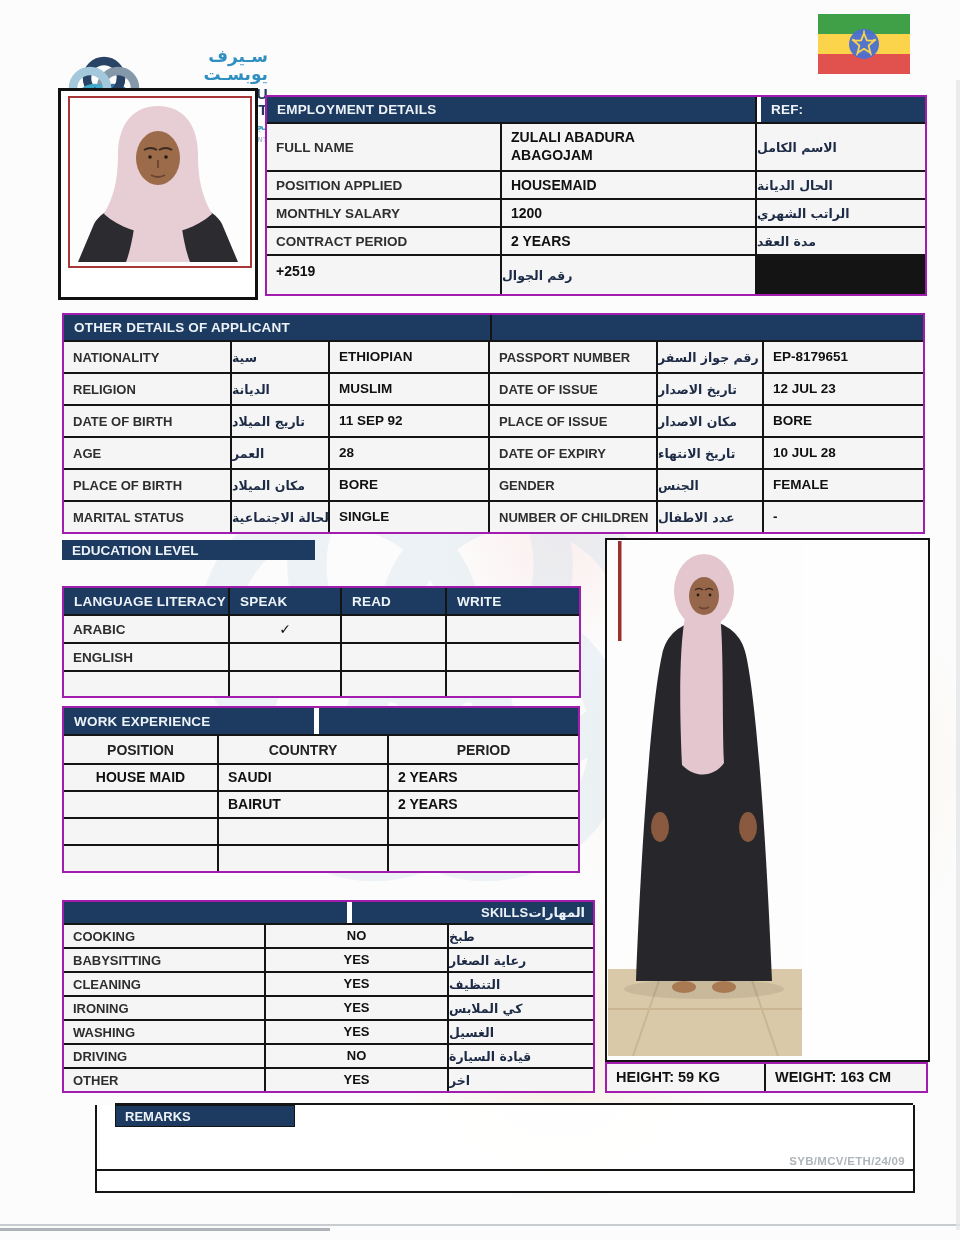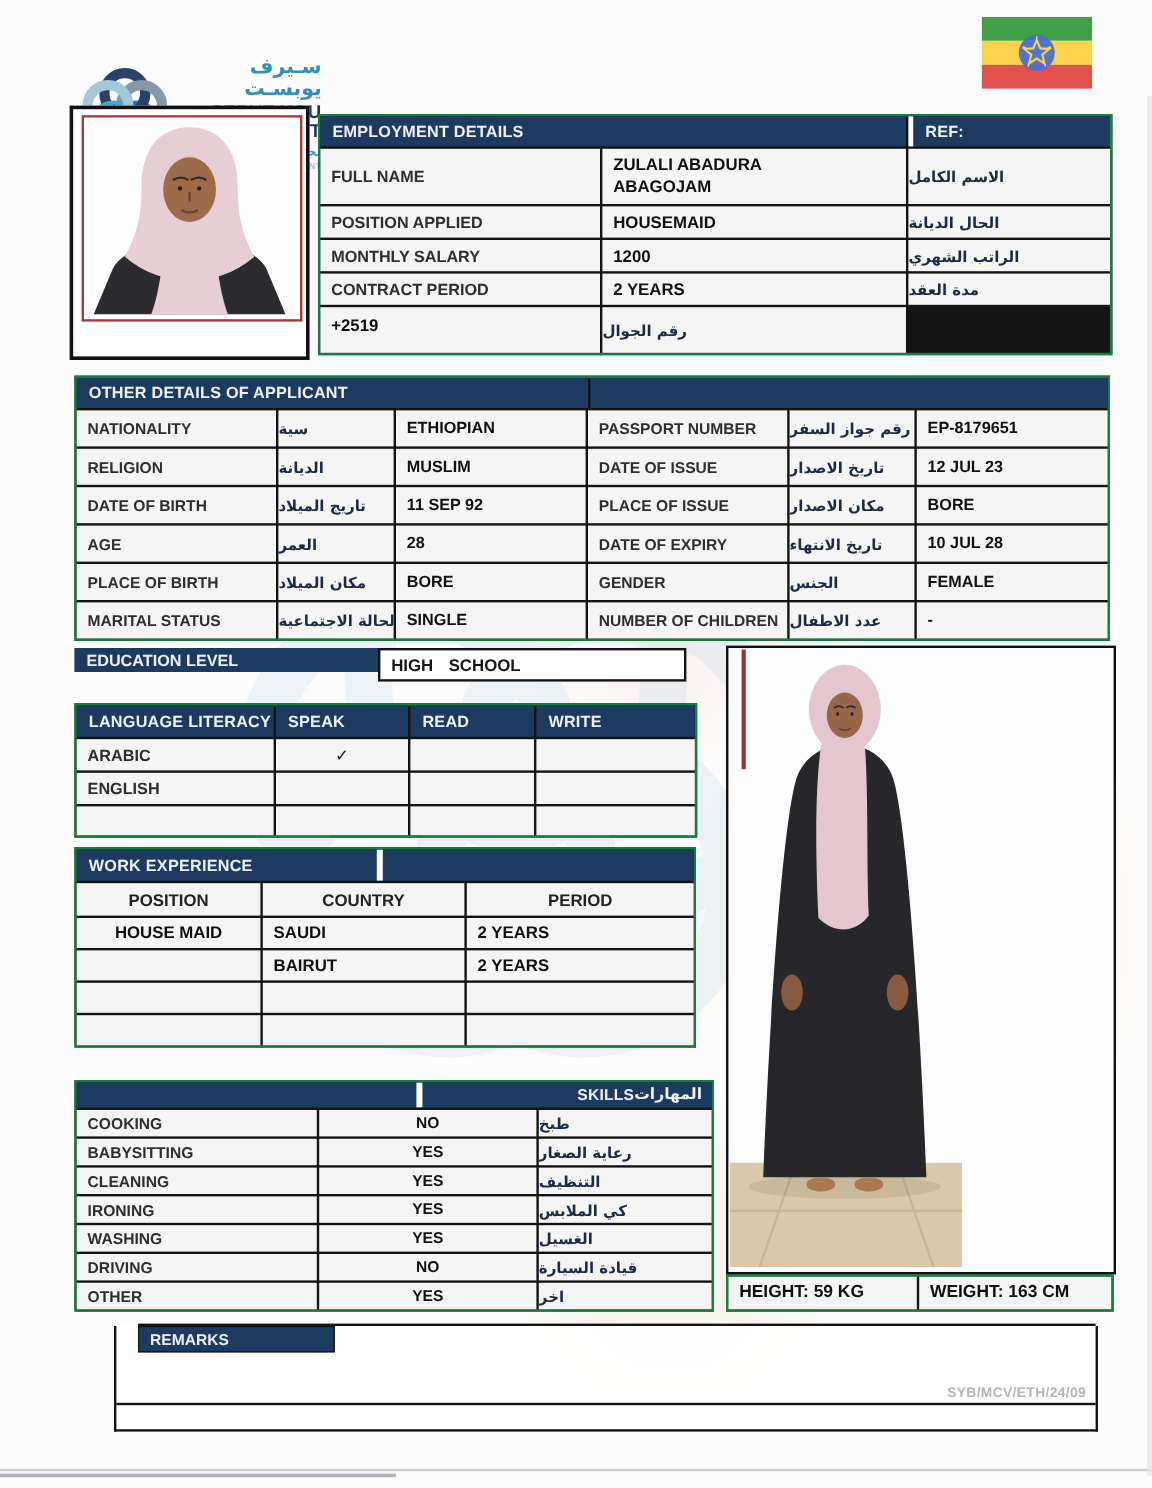--- a/index.html
+++ b/index.html
@@ -19,21 +19,21 @@
   .logo{position:absolute;left:64px;top:12px;display:flex;align-items:flex-start;margin-top:32px;}
   .logo-knot{width:80px;height:80px;margin-top:8px;}
   .logo-text{width:118px;margin-left:6px;text-align:right;line-height:1.05;}
   .logo-ar-title{font-family:"DejaVu Sans",sans-serif;font-size:17px;font-weight:bold;color:#2f8fc0;margin-top:4px;}
   .logo-en-title{font-size:15.5px;font-weight:bold;color:#1d3a5e;letter-spacing:.3px;margin-top:2px;}
   .logo-ar-tag{font-family:"DejaVu Sans",sans-serif;font-size:11px;font-weight:bold;color:#3aa3c4;margin-top:3px;}
   .logo-en-tag{font-size:7px;font-weight:bold;color:#9fbccb;letter-spacing:.6px;margin-top:3px;}
   .flag{position:absolute;left:818px;top:14px;width:92px;height:60px;}
 
   
-  .t{position:absolute;display:grid;gap:2px;background:#141414;border:2px solid #15803d;}
+  .t{position:absolute;display:grid;gap:2px;background:#141414;border:2px solid #a21caf;}
   .c{background:rgba(255,255,255,.96);display:flex;align-items:center;overflow:hidden;}
   .hd{background:#1d3b60;color:#edf2f8;font-weight:bold;font-size:13.5px;letter-spacing:.2px;padding-left:10px;}
   .lbl{font-size:13.5px;font-weight:bold;color:#2e2e2e;padding-left:9px;}
   .val{font-size:14px;font-weight:bold;color:#101010;padding-left:9px;white-space:pre-line;line-height:1.3;}
   .ar{font-family:"DejaVu Sans",sans-serif;font-size:12.5px;font-weight:bold;color:#1c2a45;
       justify-content:flex-end;padding-right:8px;direction:rtl;white-space:nowrap;}
   .ctr{justify-content:center;padding-left:0;}
   .slit{position:absolute;top:0;bottom:0;width:5px;background:#fff;}
   .darkslit{position:absolute;top:0;bottom:0;width:2px;background:#141414;}
 
@@ -73,21 +73,21 @@
               border:2.5px solid #111;box-sizing:border-box;}
   .photo-body-inner{position:absolute;left:1px;top:1px;width:194px;height:515px;overflow:hidden;}
 
   #stats-table{left:605px;top:1062px;grid-template-columns:157px 160px;grid-template-rows:27px;}
   #stats-table .val{font-size:14.5px;}
 
   
   .remarks{position:absolute;left:95px;top:1105px;width:820px;height:88px;
            border-left:2px solid #141414;border-right:2px solid #141414;border-bottom:2px solid #141414;box-sizing:border-box;background:rgba(255,255,255,.9);}
   .remarks-topline{position:absolute;left:18px;right:0;top:-2px;height:2px;background:#141414;}
-  .remarks-label{position:absolute;left:18px;top:0;width:164px;height:22px;background:#1d3b60;color:#edf2f8;
+  .remarks-label{position:absolute;left:18px;top:0;width:180px;height:22px;background:#1d3b60;color:#edf2f8;
                  font-weight:bold;font-size:13px;display:flex;align-items:center;padding-left:9px;box-sizing:border-box;border:1px solid #141414;}
   .remarks-text{position:absolute;left:12px;top:24px;width:786px;font-size:14.5px;font-weight:bold;color:#131313;line-height:1.55;}
   .remarks-divider{position:absolute;left:0;right:0;top:64px;height:2px;background:#141414;}
   .remarks-code{position:absolute;right:8px;top:50px;font-size:11.5px;font-weight:bold;color:#b0b5ba;letter-spacing:.3px;}
 
   
   .scan-bottom1{position:absolute;left:0;top:1224px;width:960px;height:2px;background:#c9cccf;}
   .scan-bottom2{position:absolute;left:0;top:1228px;width:330px;height:3px;background:#aeb4b9;}
   .scan-right{position:absolute;right:0;top:80px;width:4px;height:1150px;background:#e4e6e8;opacity:.8;}
 </style>
@@ -227,21 +227,20 @@
 
     <div class="c lbl">MARITAL STATUS</div>
     <div class="c ar">الحالة الاجتماعية</div>
     <div class="c val">SINGLE</div>
     <div class="c lbl">NUMBER OF CHILDREN</div>
     <div class="c ar">عدد الاطفال</div>
     <div class="c val">-</div>
   </div>
 
   <div class="edu-label">EDUCATION LEVEL</div>
-  <div class="edu-value">HIGH SCHOOL</div>
 
   <div class="t" id="lang-table">
     <div class="c hd">LANGUAGE LITERACY</div>
     <div class="c hd">SPEAK</div>
     <div class="c hd">READ</div>
     <div class="c hd">WRITE</div>
 
     <div class="c lbl">ARABIC</div>
     <div class="c val ctr">✓</div>
     <div class="c"></div>

